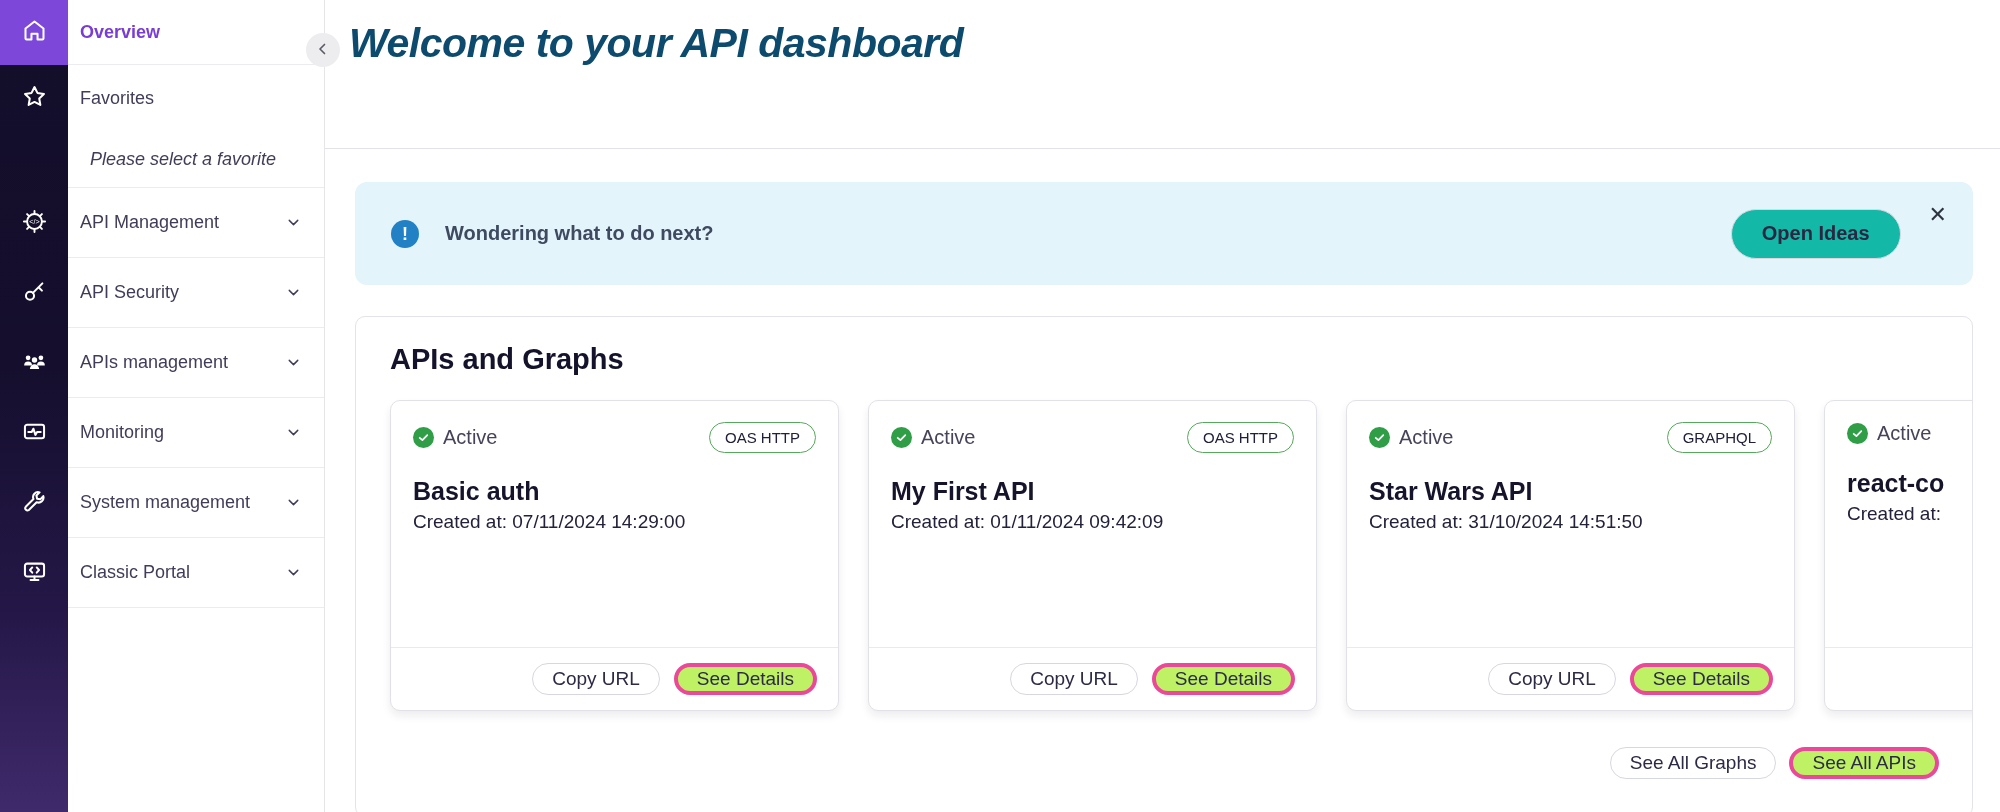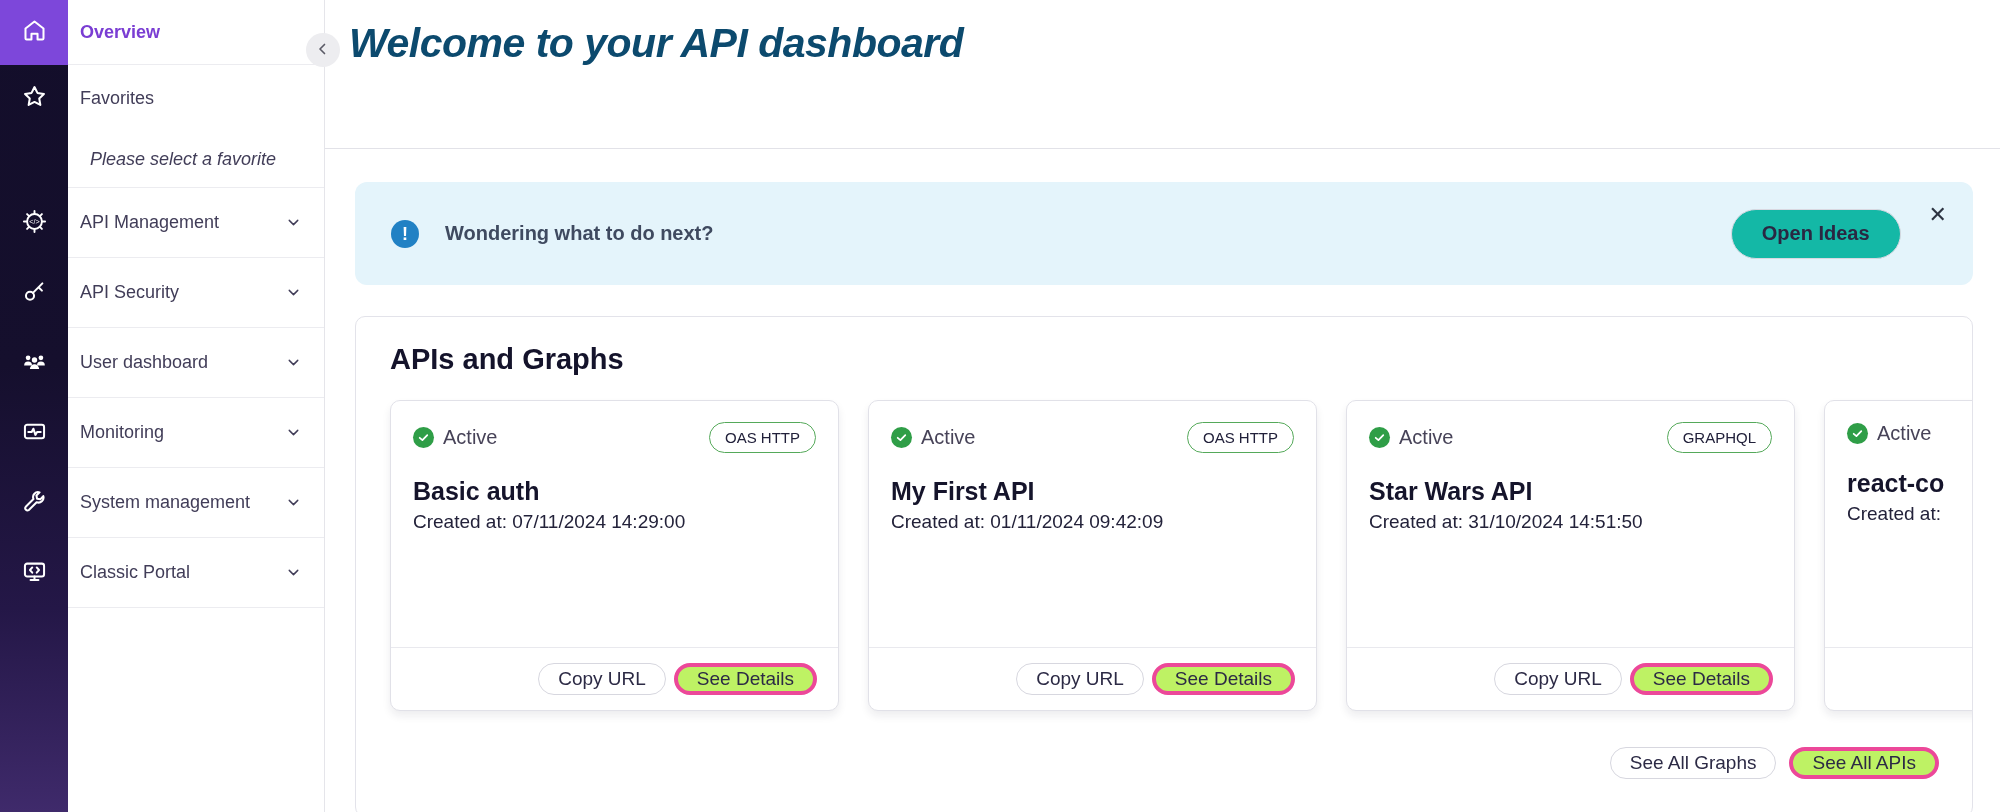--- a/index.html
+++ b/index.html
@@ -61,21 +61,21 @@
   .card-body { flex:1; padding:21px 22px 0 22px; }
   .status-row { display:flex; align-items:center; }
   .check { width:21px; height:21px; border-radius:50%; background:#2f9e47; flex:0 0 21px;
            display:flex; align-items:center; justify-content:center; margin-right:9px; }
   .status-label { font-size:20px; color:#474358; }
   .badge { margin-left:auto; border:1.5px solid #55a95a; border-radius:18px;
            padding:6px 15px; font-size:15px; color:#21203a; white-space:nowrap; }
   .card-title { margin:24px 0 5px; font-size:25px; font-weight:700; color:#15142b; }
   .card-created { font-size:19px; color:#23223a; }
   .card-footer { border-top:1px solid #e9e9ee; height:63px; flex:0 0 63px; display:flex;
-                 align-items:center; justify-content:flex-end; gap:8px; padding-right:21px; }
+                 align-items:center; justify-content:flex-end; gap:14px; padding-right:21px; }
   .pill { height:32px; border-radius:16px; padding:0 19px; font-size:19px; color:#2c2a45;
           display:inline-flex; align-items:center; cursor:pointer; font-family:inherit;
           white-space:nowrap; }
   .pill.outline { background:#fff; border:1px solid #d7d7df; }
   .pill.filled  { background:#bef264; border:4px solid #ec4899; }
   .panel-actions { display:flex; justify-content:flex-end; gap:13px; margin:36px 33px 0 0; }
 </style>
 </head>
 <body>
 
@@ -157,21 +157,21 @@
     </div>
     <div class="nav-row h70">
       <span>API Security</span>
       <span class="chev">
           <svg viewBox="0 0 24 24" width="17" height="17" fill="none" stroke="#413d58" stroke-width="2" stroke-linecap="round" stroke-linejoin="round">
             <polyline points="6 9 12 15 18 9"></polyline>
           </svg>
         </span>
     </div>
     <div class="nav-row h70">
-      <span>User dashboard</span>
+      <span>APIs management</span>
       <span class="chev">
           <svg viewBox="0 0 24 24" width="17" height="17" fill="none" stroke="#413d58" stroke-width="2" stroke-linecap="round" stroke-linejoin="round">
             <polyline points="6 9 12 15 18 9"></polyline>
           </svg>
         </span>
     </div>
     <div class="nav-row h70">
       <span>Monitoring</span>
       <span class="chev">
           <svg viewBox="0 0 24 24" width="17" height="17" fill="none" stroke="#413d58" stroke-width="2" stroke-linecap="round" stroke-linejoin="round">

